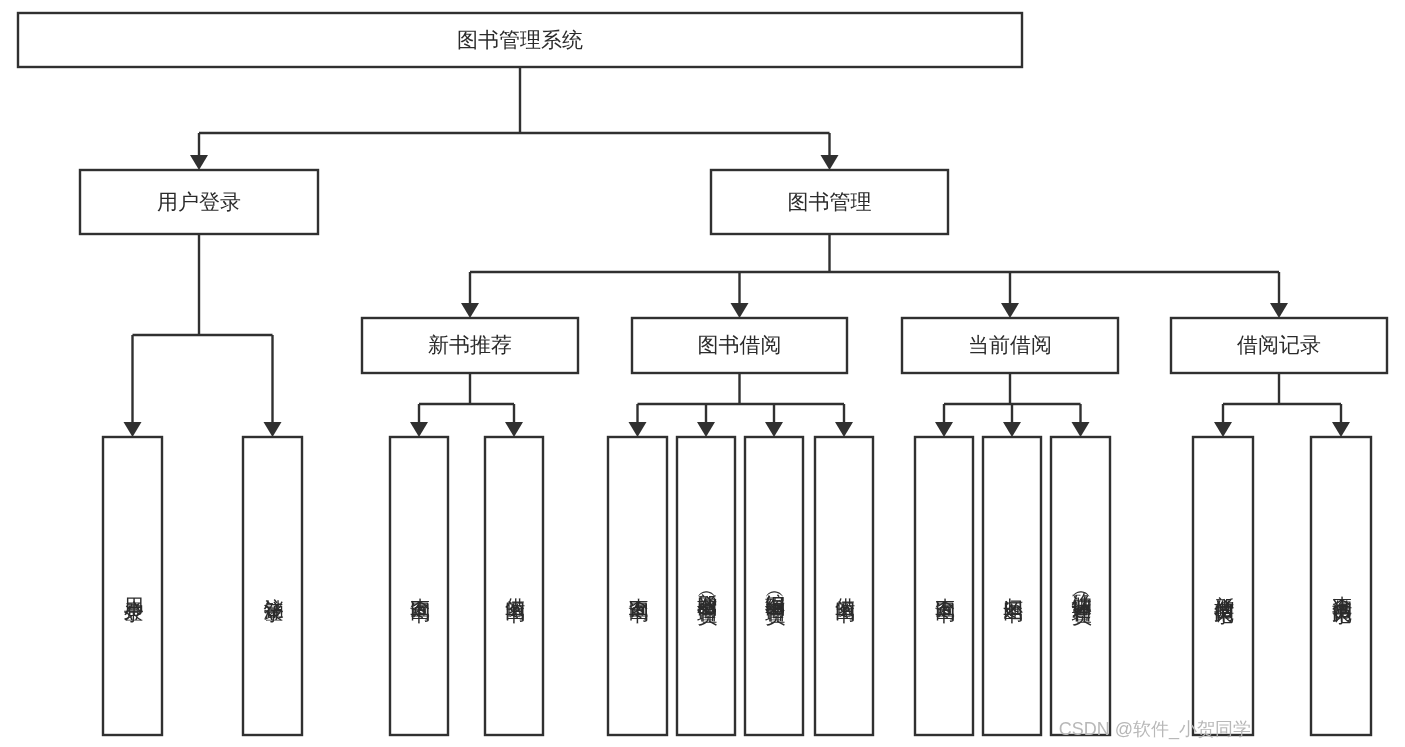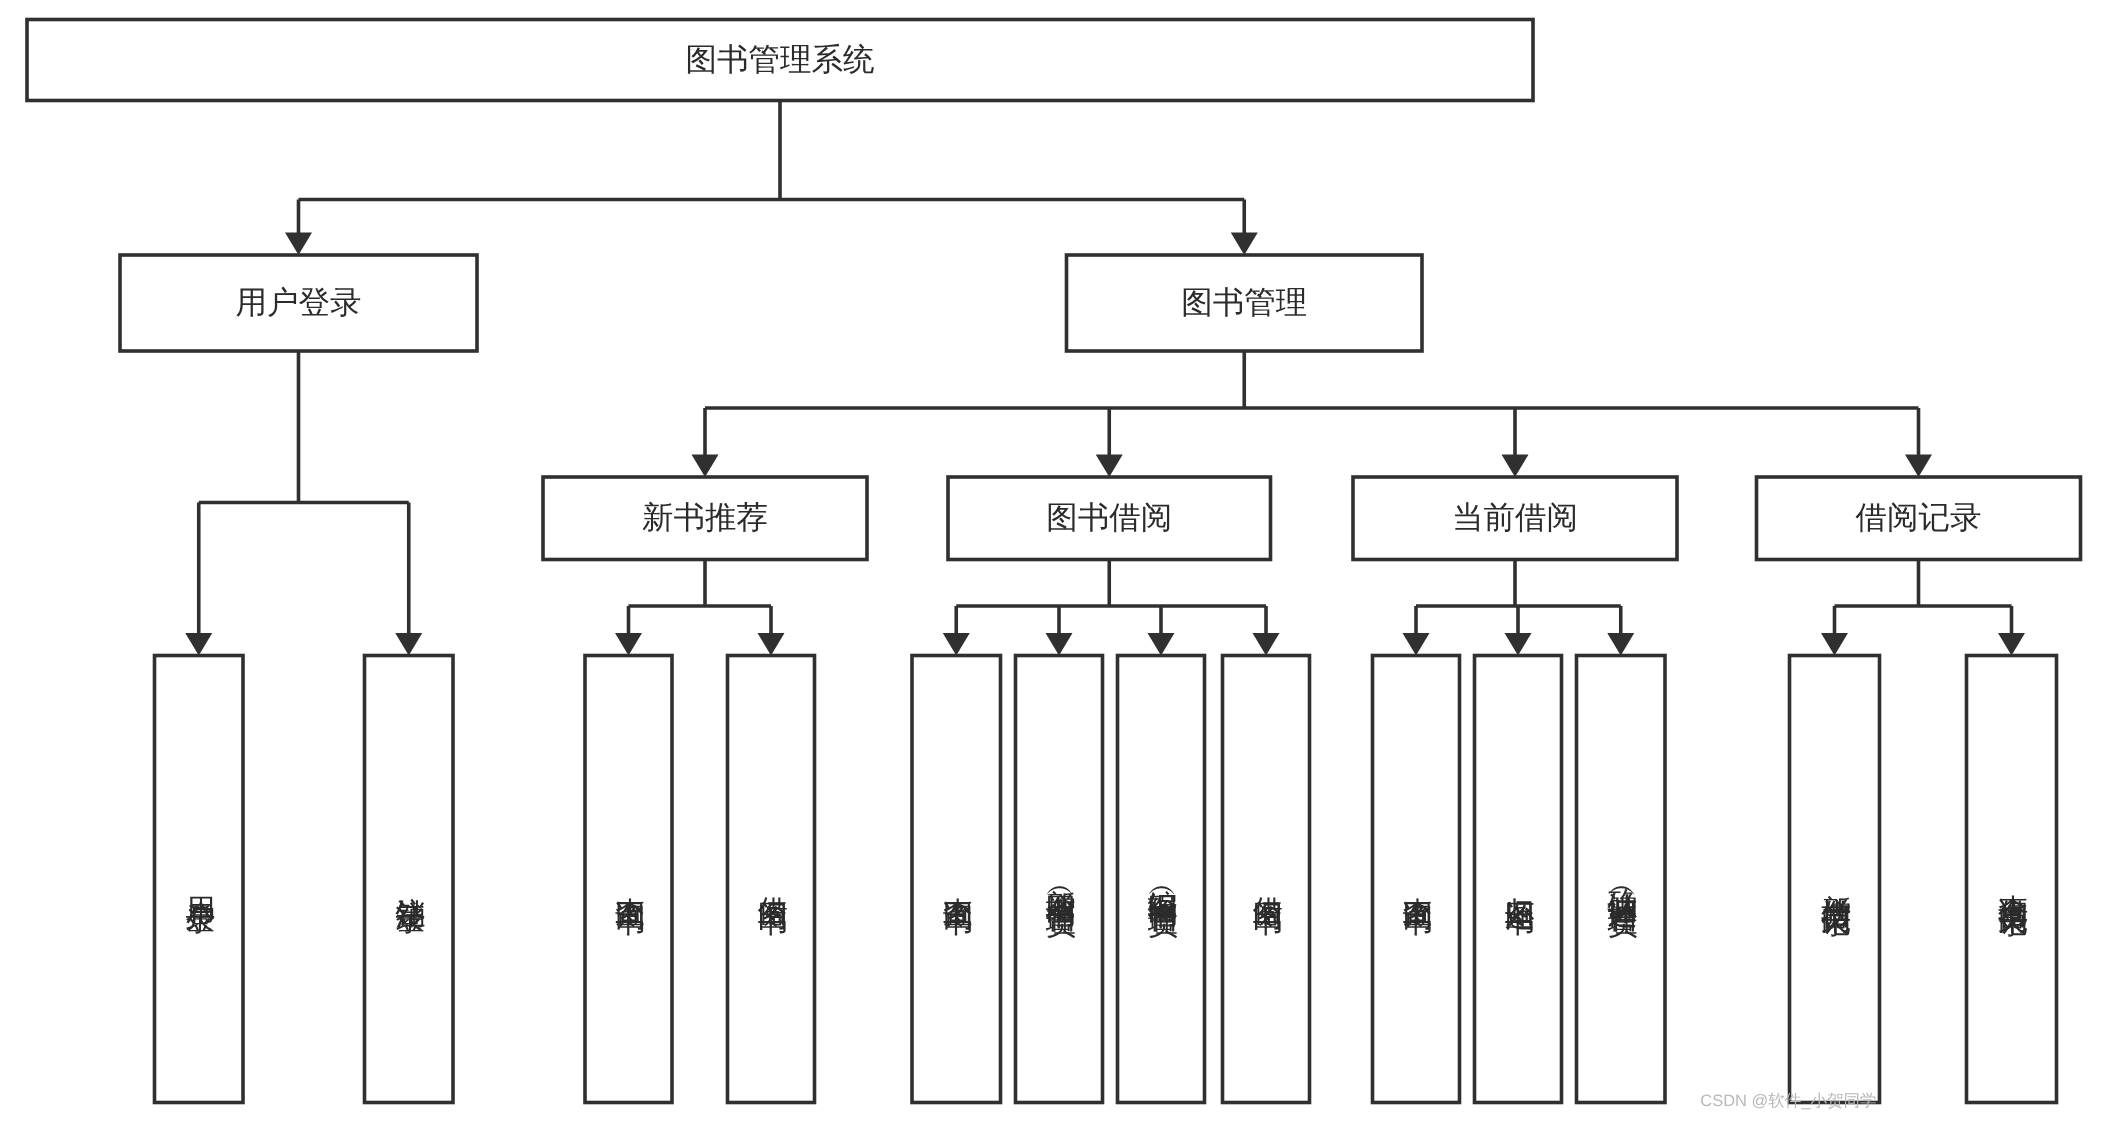--- a/index.html
+++ b/index.html
@@ -54,21 +54,21 @@
     writing-mode: vertical-rl;
     text-orientation: upright;
     letter-spacing: 2px;
     text-anchor: middle;
   }
   .watermark {
     position: absolute;
     right: 10px;
     bottom: 6px;
     font-family: "Liberation Sans", "DejaVu Sans", sans-serif;
-    font-size: 11px;
+    font-size: 18px;
     color: #b8b8b8;
     white-space: nowrap;
     pointer-events: none;
   }
 </style>
 </head>
 <body>
 
 <div id="diagram-root">
   <svg class="diagram-canvas" id="diagram-canvas" viewBox="0 0 1405 747" xmlns="http://www.w3.org/2000/svg">

